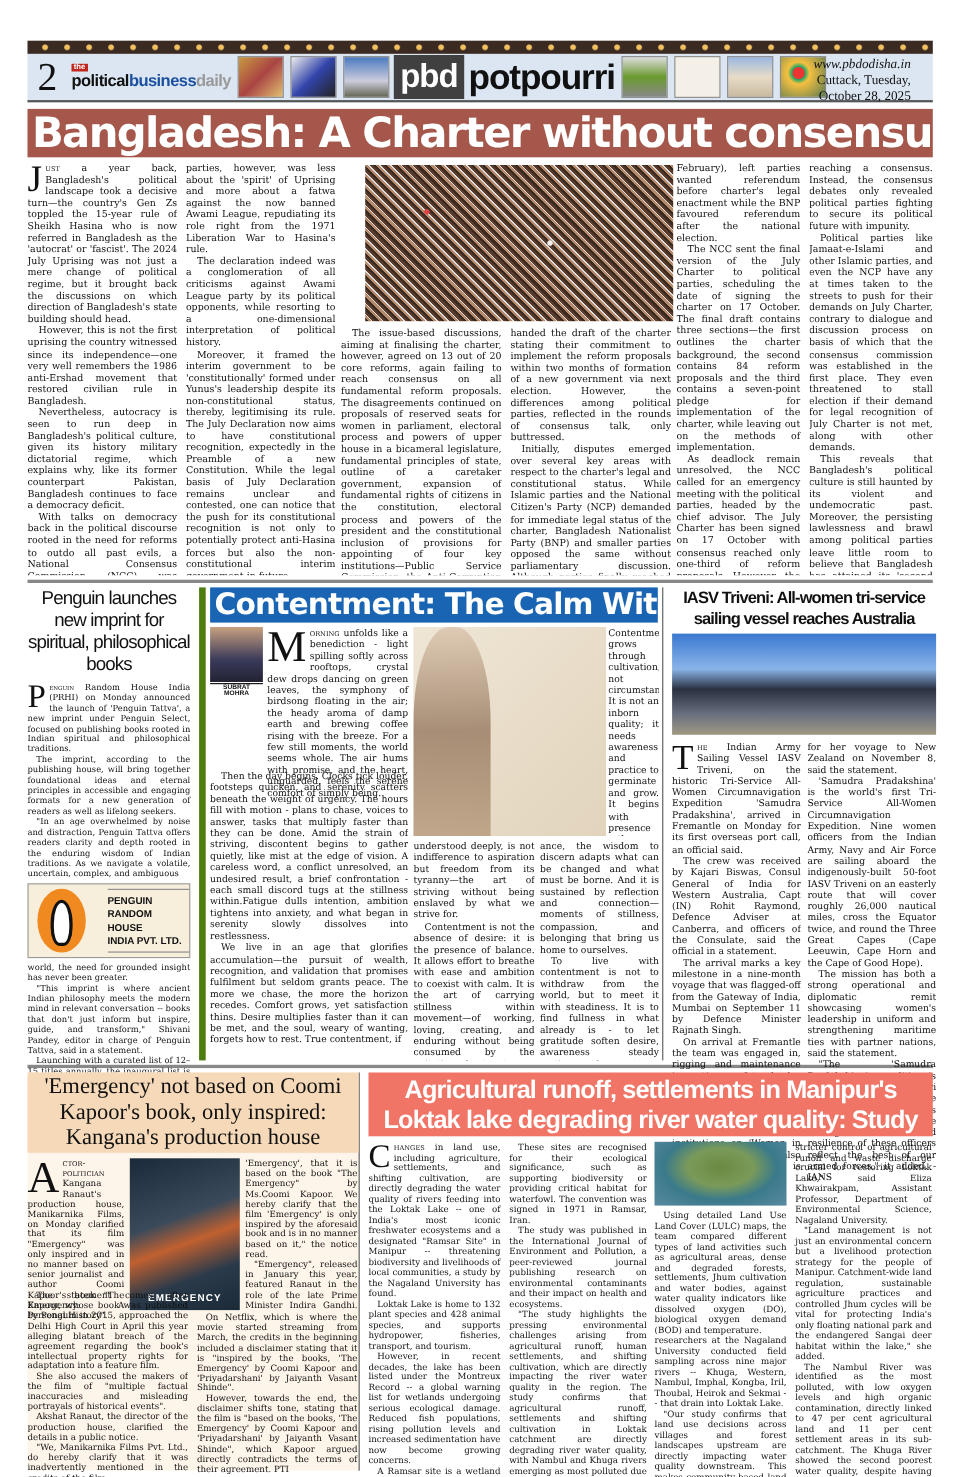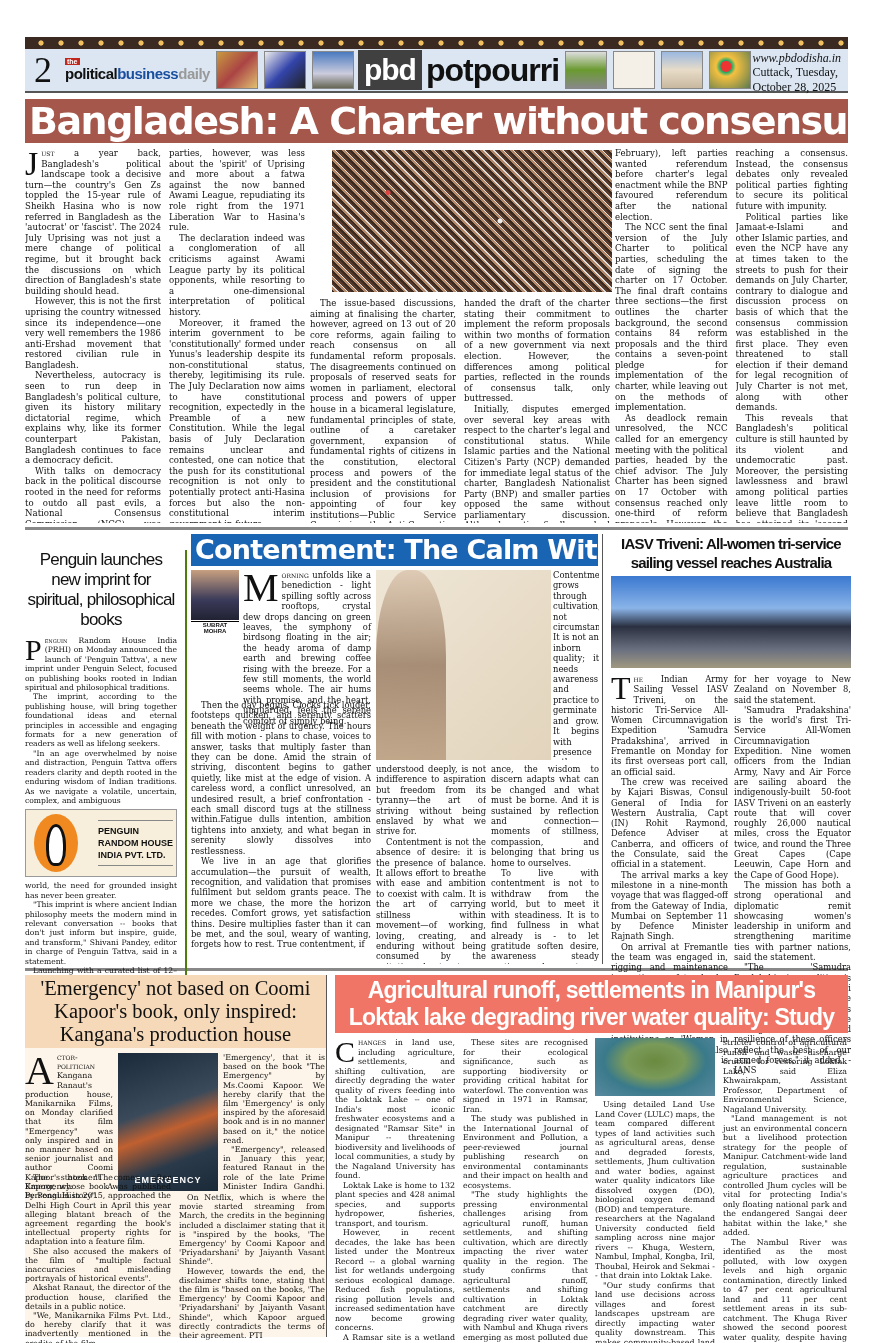--- a/index.html
+++ b/index.html
@@ -9,21 +9,21 @@
 .dots::before{content:"";position:absolute;left:0;right:0;top:3px;height:6px;background:radial-gradient(circle,#f0c060 2.2px,transparent 3px) 6px 0/20px 6px repeat-x}
 .mast{height:44px;background:#dbe6f2;display:flex;align-items:center;border-bottom:2px solid #555;position:relative}
 .pgnum{font-family:"Liberation Serif",serif;font-size:36px;width:32px;text-align:center;margin-left:2px}
 .brand{display:flex;flex-direction:column;margin-left:6px;line-height:1}
 .brand .the{background:#c0281e;color:#fff;font:bold 7px "Liberation Sans",sans-serif;padding:0 2px;width:max-content}
 .brand .name{font:bold 15px "Liberation Sans",sans-serif;letter-spacing:-.5px}
 .brand .name .b{color:#1a4fa0}.brand .name .d{color:#999}
 .thumb{width:42px;height:38px;margin-left:6px;border:1px solid #888}
 .pbd{background:#404040;color:#fff;font:bold 30px "Liberation Sans",sans-serif;height:40px;padding:0 6px;margin-left:4px;display:flex;align-items:center;letter-spacing:-1px}
 .potp{font:bold 32px "Liberation Sans",sans-serif;margin-left:4px;letter-spacing:-1px}
-.mastright{position:absolute;right:7px;top:2px;font:12px "Liberation Serif",serif;line-height:1.2}
+.mastright{position:absolute;right:20px;top:2px;text-align:right;font:12px "Liberation Serif",serif;line-height:1.2}
 .mastright .url{font-style:italic}
 .hl1{margin-top:6px;background:#a4574a;color:#fff;font:bold 40px "DejaVu Sans",sans-serif;height:44px;line-height:44px;padding-left:4px;letter-spacing:-1.5px;white-space:nowrap;overflow:hidden;transform-origin:left}
 .cols{display:flex;gap:8px;font-size:8.6px;line-height:10.6px;text-align:justify}
 .col{flex:1;overflow:hidden}
 .col p{text-indent:10px}
 .drop{float:left;font-size:34px;line-height:30px;margin:1px 3px 0 0;font-family:"Liberation Serif",serif}
 .sc{font-variant:small-caps}
 .sep{border-top:3px solid #888;margin-top:4px}
 .box{position:absolute}
 .crowd{background:
@@ -101,21 +101,21 @@
         <p>Political parties like Jamaat-e-Islami and other Islamic parties, and even the NCP have any at times taken to the streets to push for their demands on July Charter, contrary to dialogue and discussion process on basis of which that the consensus commission was established in the first place. They even threatened to stall election if their demand for legal recognition of July Charter is not met, along with other demands.</p>
         <p>This reveals that Bangladesh's political culture is still haunted by its violent and undemocratic past. Moreover, the persisting lawlessness and brawl among political parties leave little room to believe that Bangladesh has attained its 'second liberation'.</p>
 
       </div>
     </div>
   </div>
   <div class="sep"></div>
 
   <div style="position:relative;height:430px;margin-top:4px">
 
-    <div class="box" style="left:0;top:16px;width:162px;height:430px;border-right:2px solid #4d7c0f;padding-right:8px">
+    <div class="box" style="left:0;top:0;width:162px;height:430px;border-right:6px solid #4d7c0f;padding-right:8px">
       <div class="h2s" style="font-size:17px;line-height:20px;font-weight:normal;font-family:'Liberation Sans',sans-serif">Penguin launches new imprint for spiritual, philosophical books</div>
       <div style="font-size:7.6px;line-height:9.4px;text-align:justify;margin-top:6px">
         <p><span class="drop" style="font-size:30px;line-height:26px">P</span><span class="sc">enguin</span><span> Random House India (PRHI) on Monday announced the launch of 'Penguin Tattva', a new imprint under Penguin Select, focused on publishing books rooted in Indian spiritual and philosophical traditions.</span></p>
         <p style="text-indent:8px">The imprint, according to the publishing house, will bring together foundational ideas and eternal principles in accessible and engaging formats for a new generation of readers as well as lifelong seekers.</p>
         <p style="text-indent:8px">"In an age overwhelmed by noise and distraction, Penguin Tattva offers readers clarity and depth rooted in the enduring wisdom of Indian traditions. As we navigate a volatile, uncertain, complex, and ambiguous</p>
       </div>
       <div style="margin:4px 0;height:68px;background:#f7efdc;border:1px solid #999;display:flex;align-items:center">
         <div style="width:44px;height:58px;border-radius:50%;background:#f08a20;margin-left:8px;position:relative">
           <div style="position:absolute;left:12px;top:10px;width:20px;height:42px;border-radius:50% 50% 40% 40%;background:#fff;border:3px solid #111"></div>
         </div>

